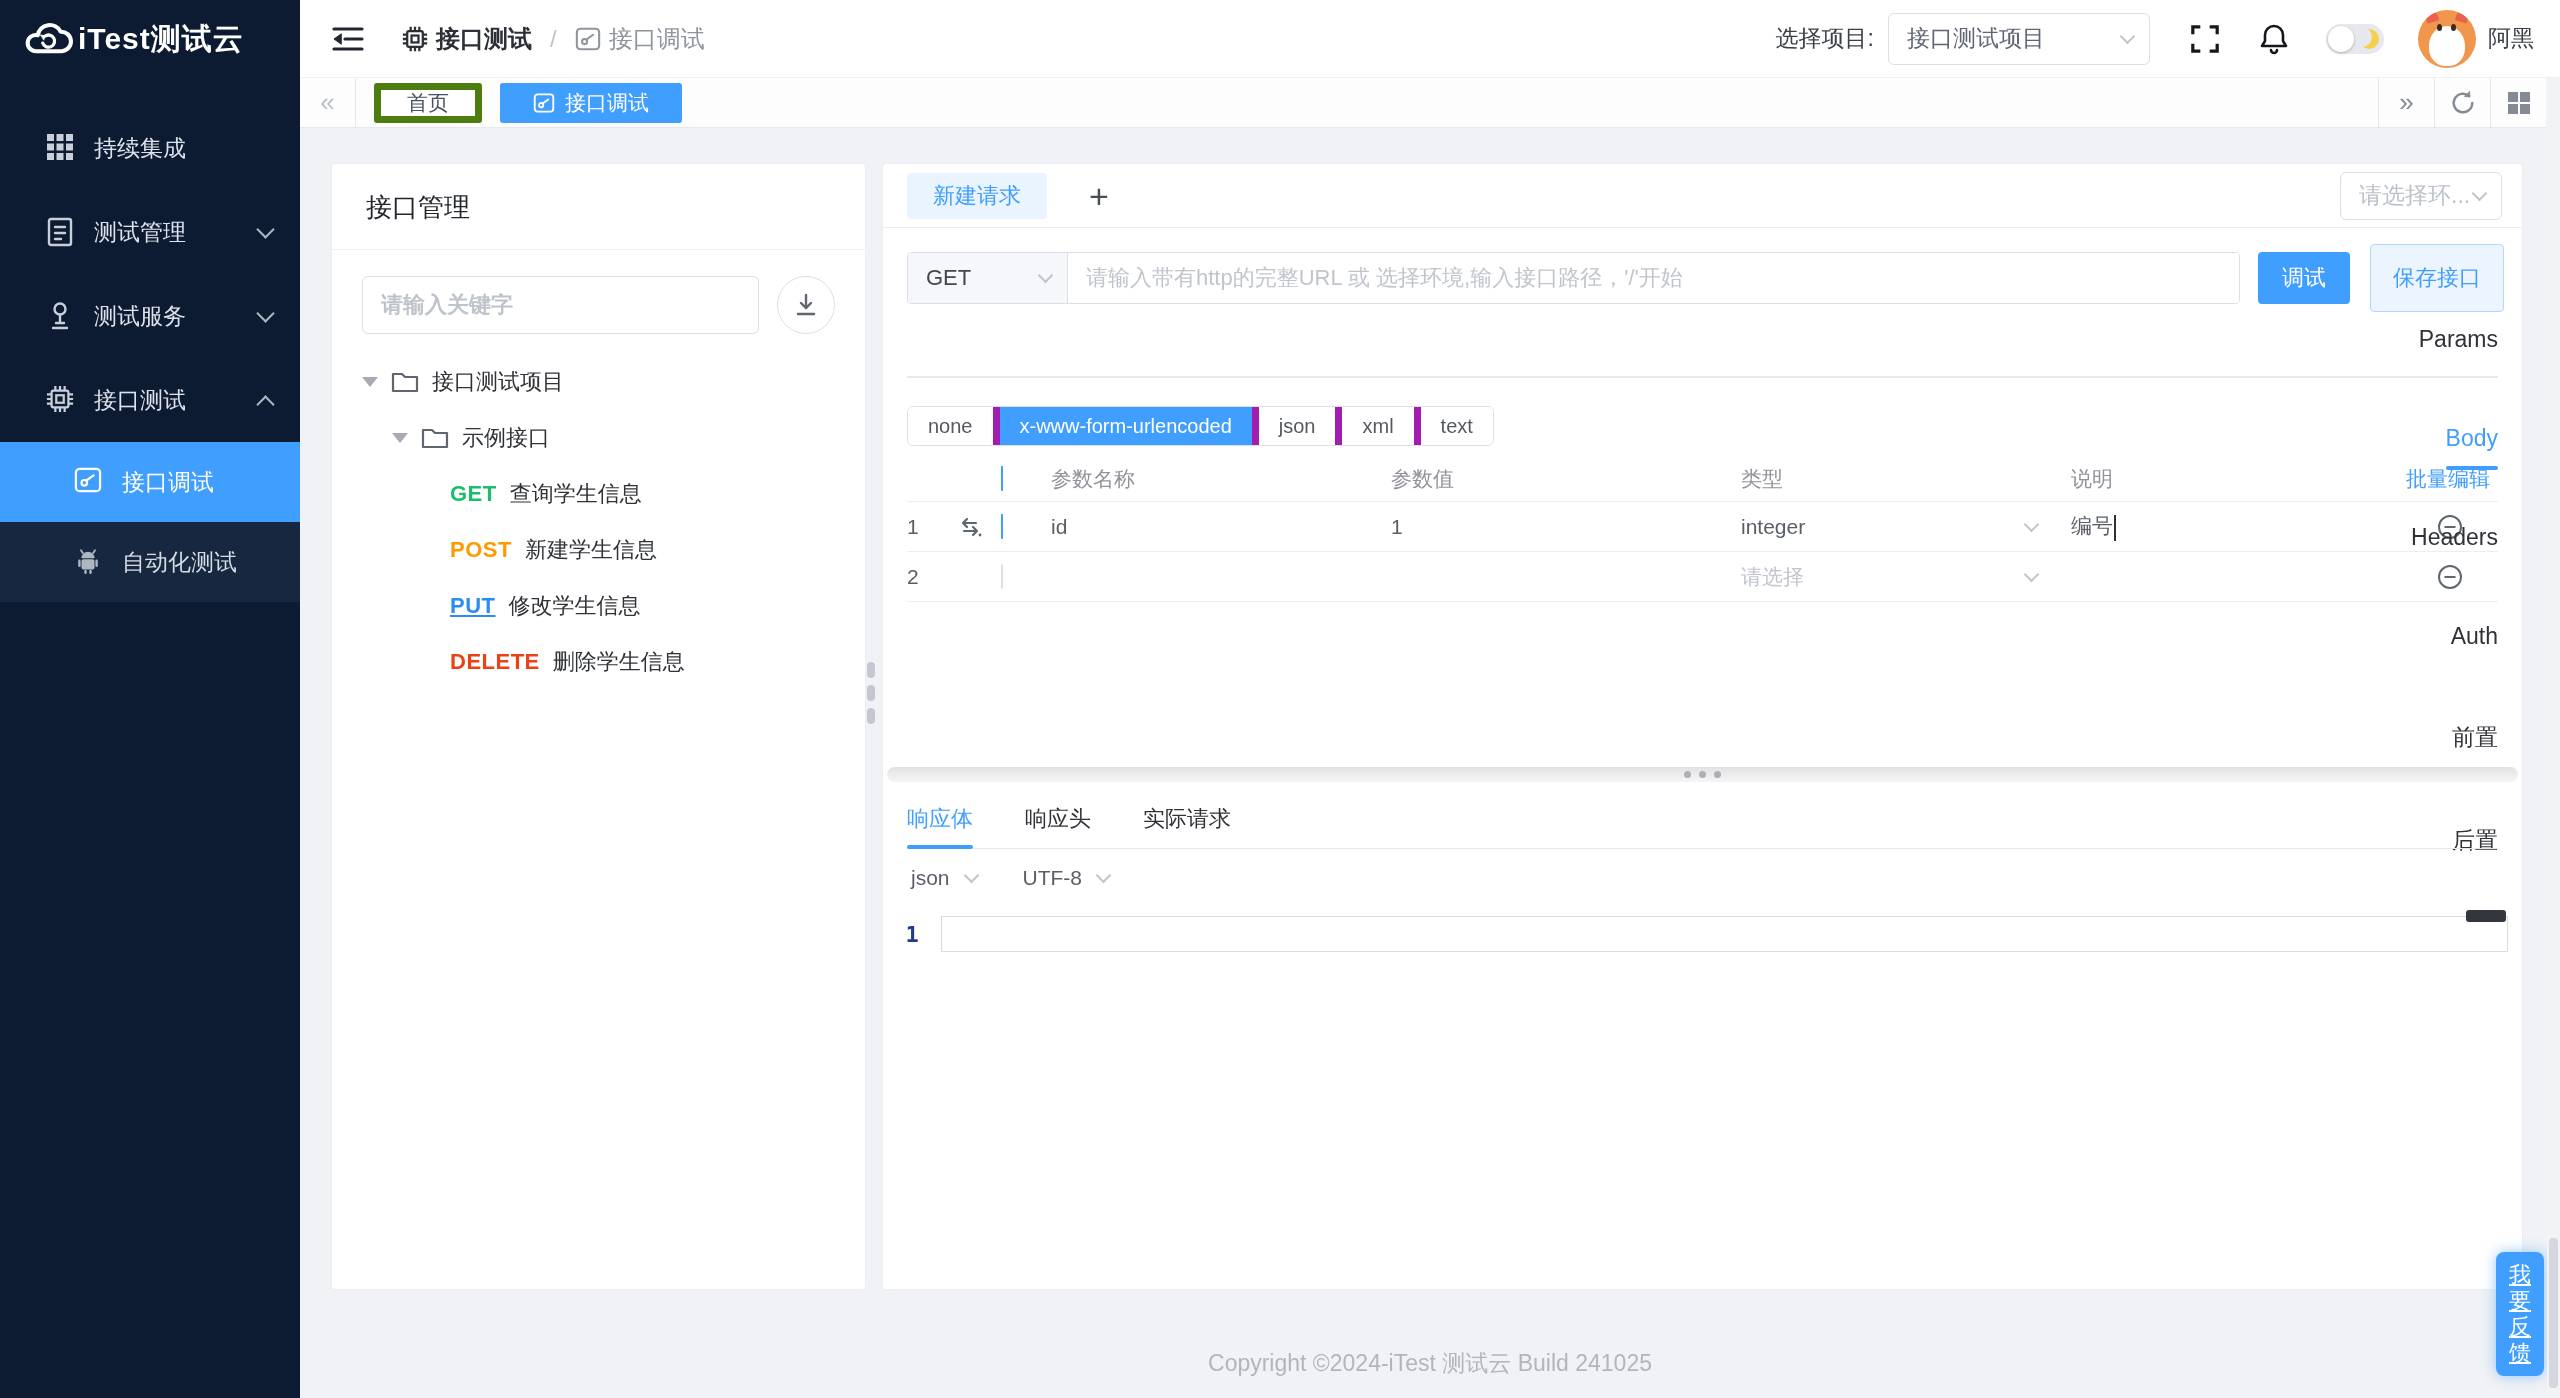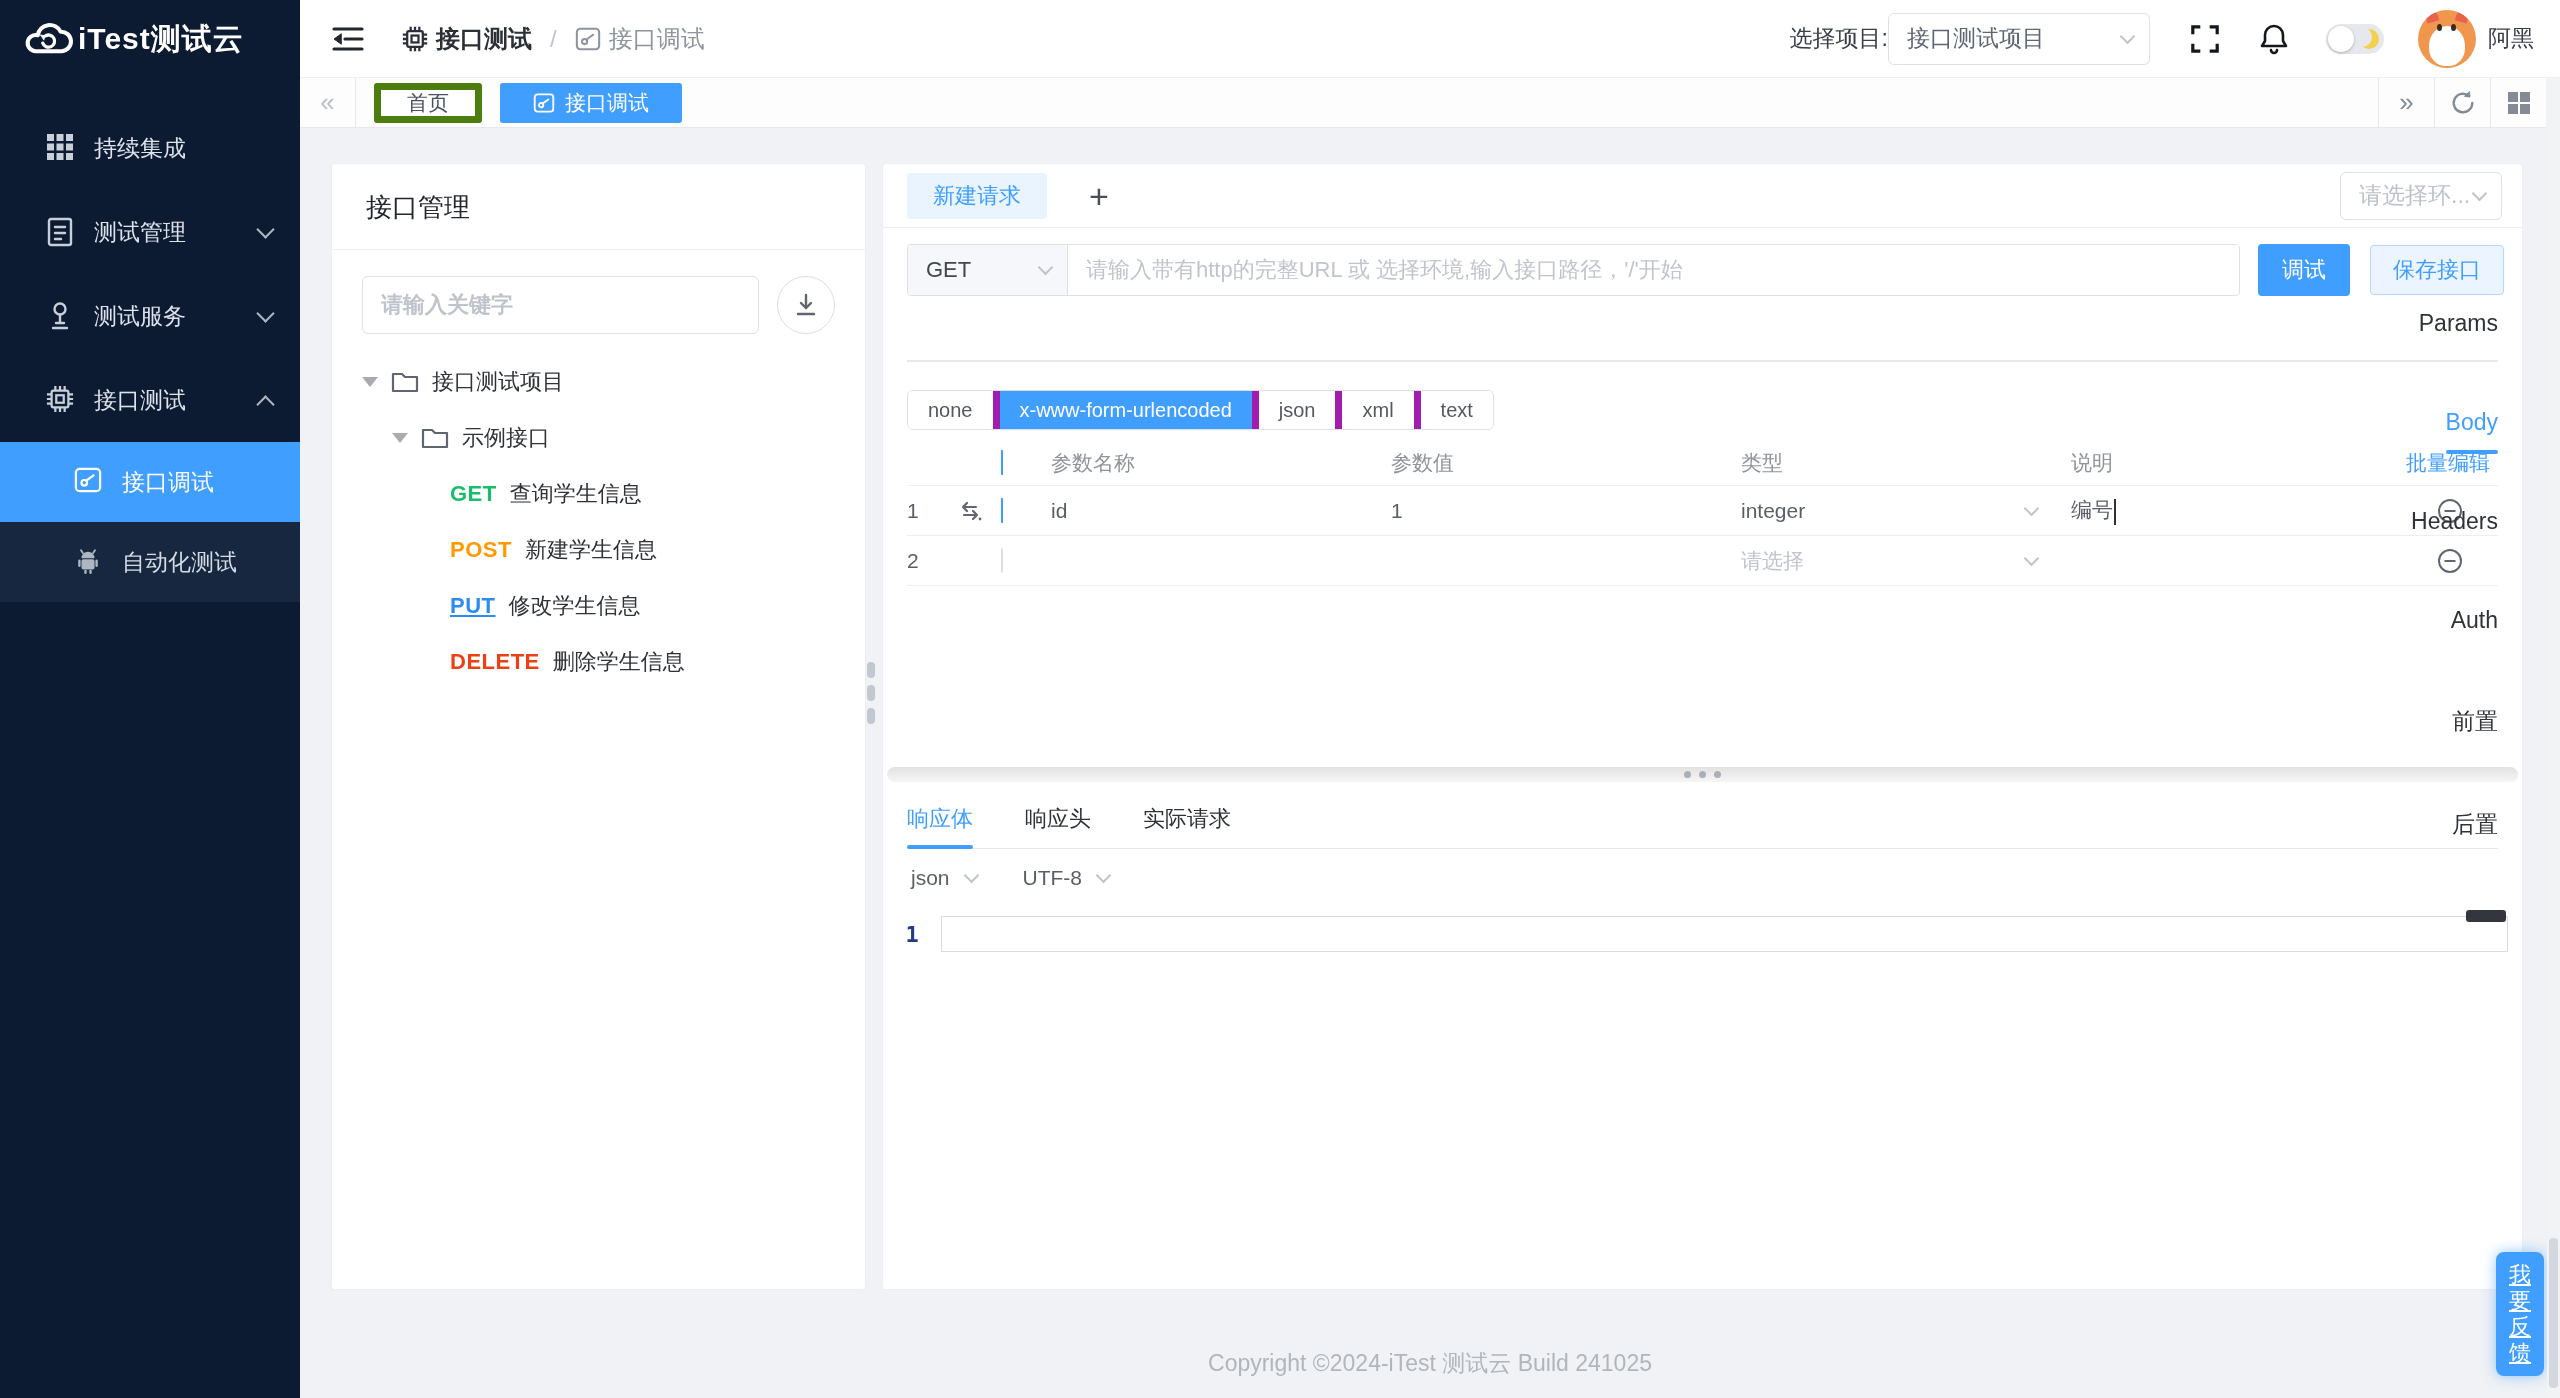--- a/index.html
+++ b/index.html
@@ -21,21 +21,21 @@
   .submenu-item .mi-icon { width:30px; height:30px; }
 
   
   #header { position:absolute; left:300px; top:0; width:2260px; height:78px; background:#fff; border-bottom:1px solid #eef0f2; display:flex; align-items:center; padding:0 26px 0 28px; }
   #collapse-btn { width:40px; height:40px; display:flex; align-items:center; justify-content:center; cursor:pointer; color:#22262e; }
   #breadcrumb { display:flex; align-items:center; gap:12px; margin-left:34px; font-size:24px; }
   #breadcrumb .bc-section { font-weight:bold; color:#2b2f36; display:flex; align-items:center; gap:8px; }
   #breadcrumb .bc-sep { color:#c0c4cc; margin:0 6px; }
   #breadcrumb .bc-page { color:#8e959f; display:flex; align-items:center; gap:8px; }
   #header-right { margin-left:auto; display:flex; align-items:center; }
-  #project-label { font-size:23px; color:#3a3f47; }
+  #project-label { font-size:23px; color:#3a3f47; margin-right:14px; }
   .select-box { height:52px; border:1px solid #dcdfe6; border-radius:6px; background:#fff; display:flex; align-items:center; justify-content:space-between; padding:0 16px 0 18px; color:#5f6673; font-size:23px; cursor:pointer; }
   #project-select { width:262px; }
   .sel-chev { width:11px; height:11px; border-right:2px solid #c0c4cc; border-bottom:2px solid #c0c4cc; transform:rotate(45deg); margin-top:-5px; }
   .hdr-icon { margin-left:40px; color:#14171c; cursor:pointer; }
   #theme-toggle { margin-left:38px; width:58px; height:30px; border-radius:15px; background:#e6e8ee; position:relative; cursor:pointer; }
   #theme-toggle .knob { position:absolute; left:2px; top:2px; width:26px; height:26px; border-radius:50%; background:#fff; box-shadow:0 1px 3px rgba(0,0,0,.25); }
   #theme-toggle .moon { position:absolute; right:5px; top:5px; width:20px; height:20px; border-radius:50%; box-shadow:inset -7px -2px 0 0 #f5d14b; }
   #avatar { margin-left:34px; width:58px; height:58px; border-radius:50%; background:#f0964d; overflow:hidden; position:relative; flex:0 0 auto; cursor:pointer; }
   #avatar .face { position:absolute; left:11px; top:16px; width:36px; height:40px; border-radius:50% 50% 45% 45%; background:#fff; }
   #avatar .eye { position:absolute; top:14px; width:5px; height:7px; border-radius:50%; background:#3a2a20; }
@@ -70,21 +70,21 @@
   #req-tab-row { height:64px; display:flex; align-items:center; padding:0 20px 0 24px; border-bottom:1px solid #ecedf0; }
   #req-tab { height:46px; padding:0 26px; background:#e9f4ff; border-radius:4px; display:flex; align-items:center; color:#409eff; font-size:22px; cursor:pointer; }
   #add-req { margin-left:42px; font-size:34px; font-weight:300; color:#4a4e57; cursor:pointer; line-height:1; }
   #env-select { width:162px; margin-left:auto; height:48px; color:#bcc2cb; }
   #url-row { display:flex; align-items:center; margin:16px 18px 0 24px; }
   #url-group { flex:1; height:52px; border:1px solid #dcdfe6; border-radius:4px; display:flex; overflow:hidden; }
   #method-select { width:160px; background:#f5f7fa; border-right:1px solid #dcdfe6; display:flex; align-items:center; justify-content:space-between; padding:0 16px 0 18px; font-size:22px; color:#42464e; cursor:pointer; }
   #url-input { flex:1; border:none; outline:none; padding:0 18px; font-size:22px; font-family:inherit; color:#303133; }
   #url-input::placeholder { color:#c0c4cc; }
   #debug-btn { width:92px; height:52px; margin-left:18px; background:#409eff; color:#fff; border:none; border-radius:4px; font-size:22px; font-family:inherit; cursor:pointer; }
-  #save-btn { width:134px; height:50px; margin-left:20px; background:#ecf5ff; color:#409eff; border:1px solid #b3d8ff; border-radius:4px; font-size:22px; font-family:inherit; cursor:pointer; }
+  #save-btn { width:134px; height:68px; margin-left:20px; background:#ecf5ff; color:#409eff; border:1px solid #b3d8ff; border-radius:4px; font-size:22px; font-family:inherit; cursor:pointer; }
   #req-tabs { display:flex; align-items:flex-end; gap:56px; margin:14px 24px 0 24px; height:52px; border-bottom:2px solid #e6e8ec;flex-direction:column; }
   .req-tab { font-size:23px; color:#2f3237; padding-bottom:16px; cursor:pointer; position:relative; }
   .req-tab.active { color:#409eff; }
   .req-tab.active::after { content:""; position:absolute; left:0; right:0; bottom:-2px; height:4px; background:#409eff; border-radius:2px; }
   #body-type-row { margin:28px 24px 0 24px; }
   #body-type-group { display:inline-flex; border:1px solid #dcdfe6; border-radius:6px; overflow:hidden; height:40px; }
   .bt-seg { display:flex; align-items:center; padding:0 20px; font-size:20px; color:#55595f; background:#fff; border-right:7px solid #a21caf; cursor:pointer; }
   .bt-seg:last-child { border-right:none; }
   .bt-seg.active { background:#409eff; color:#fff; }
 

